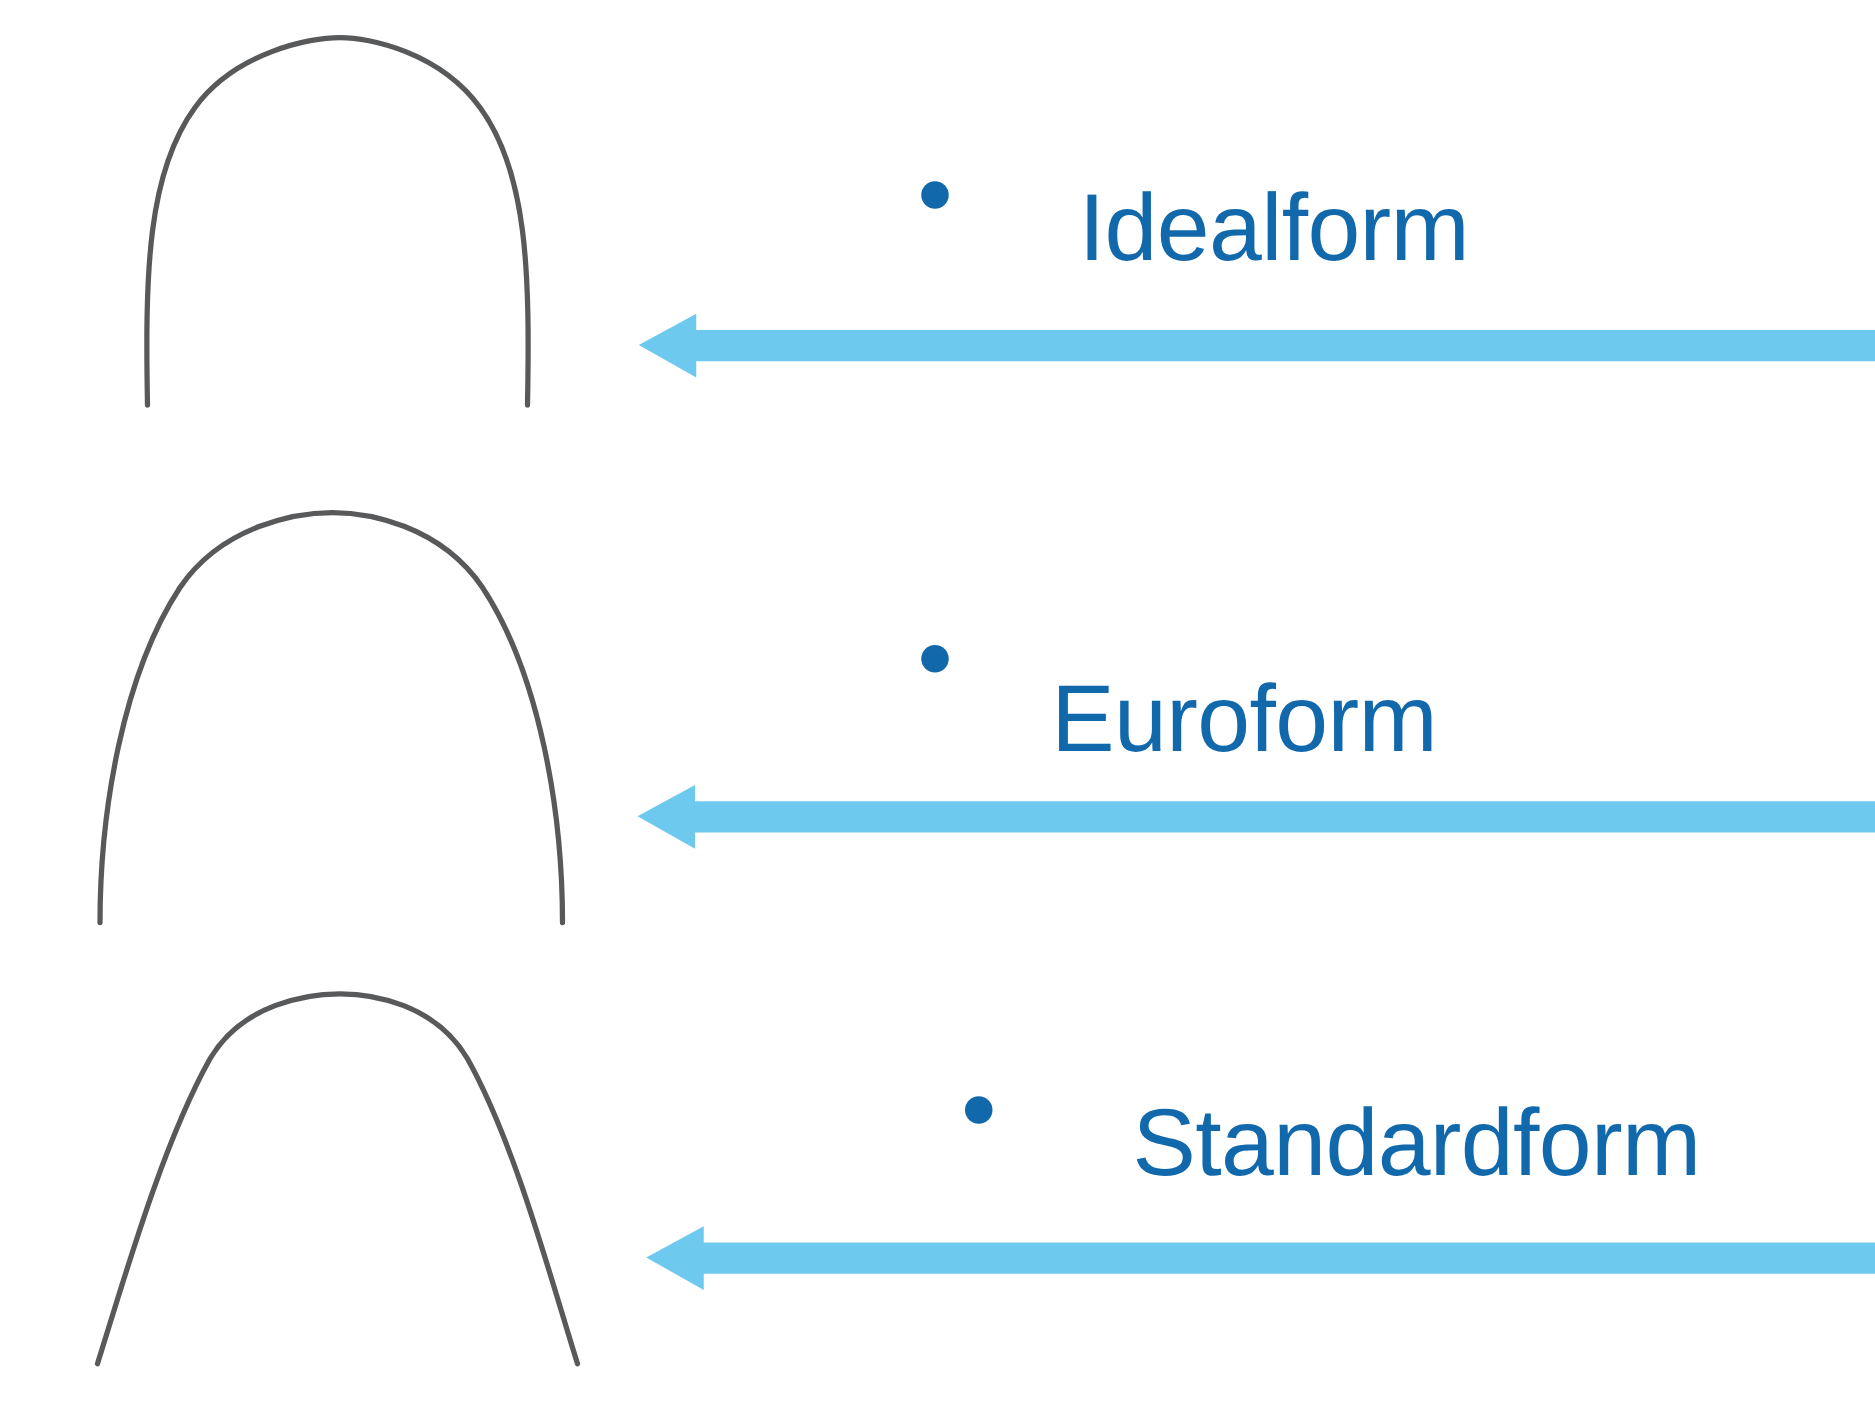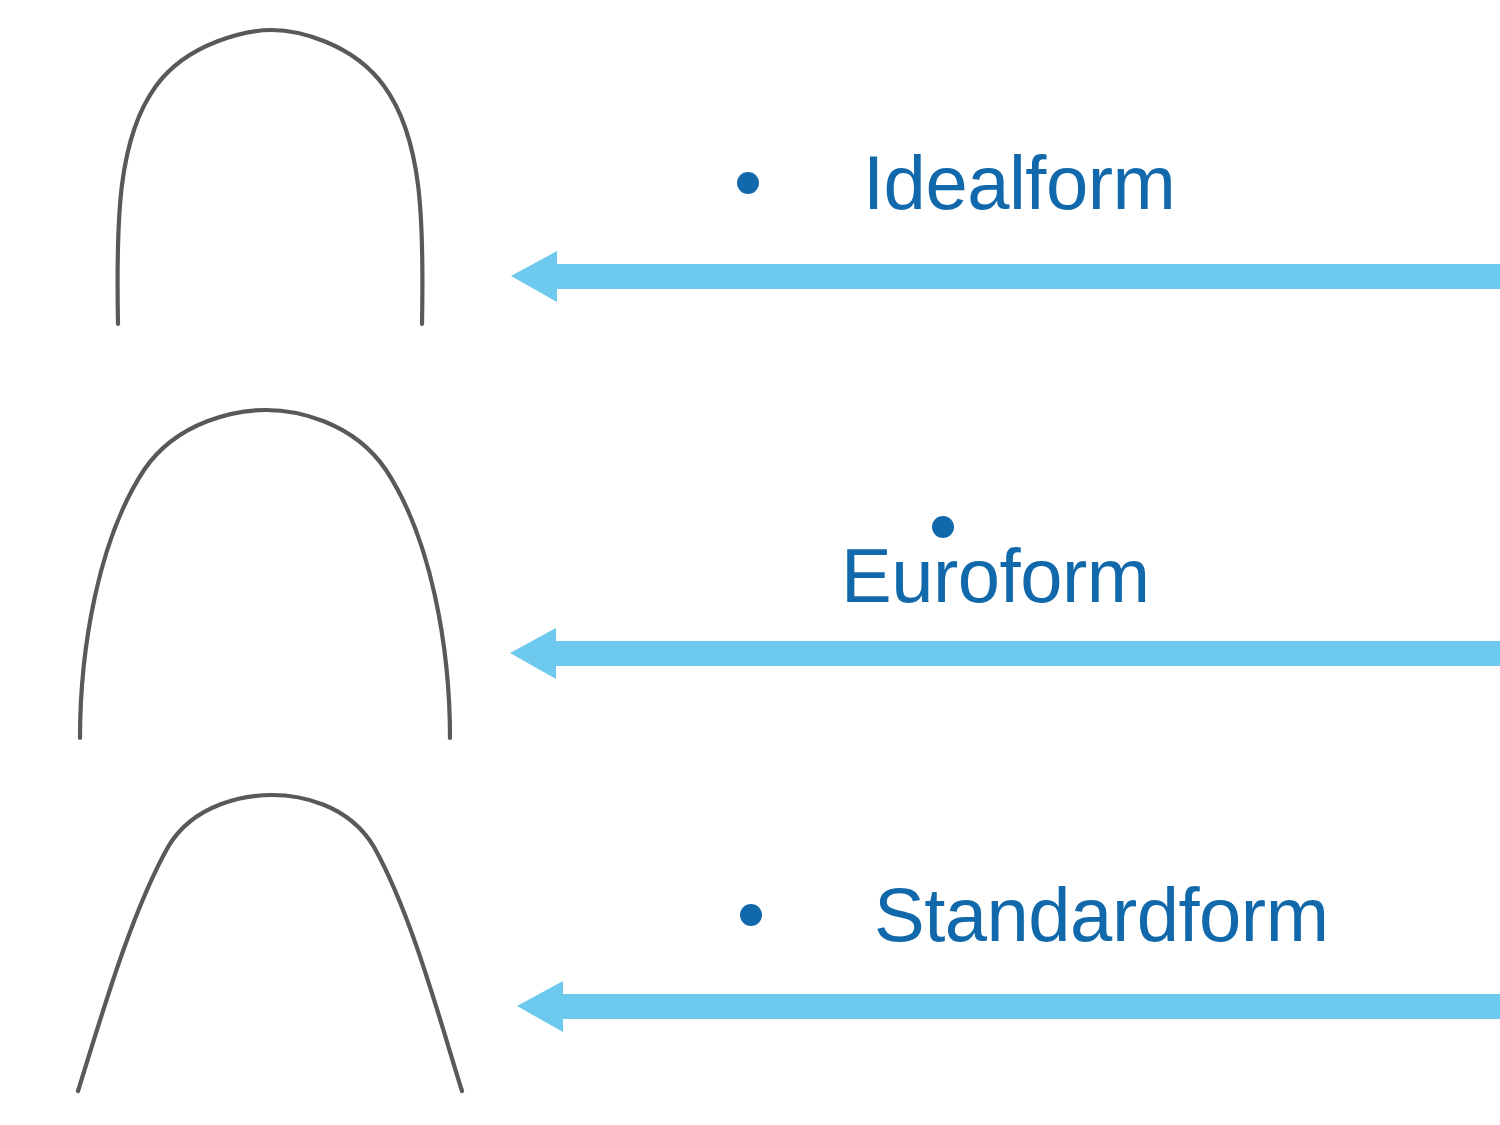--- a/index.html
+++ b/index.html
@@ -55,21 +55,21 @@
   .arrow-shape { fill: #6dc9ee; }
 
   #arrow-1 { left: 511px; top: 249px;  width: 1000px; }
   #arrow-2 { left: 510px; top: 626px;  width: 1000px; }
   #arrow-3 { left: 517px; top: 979px;  width: 1000px; }
 
   
   .label-row {
     position: absolute;
     display: flex;
-    align-items: center;
+    align-items: flex-start;
     white-space: nowrap;
   }
   .bullet-dot {
     width: 22px;
     height: 22px;
     border-radius: 50%;
     background: #1169ac;
     flex: 0 0 auto;
   }
   .label-text {
@@ -79,21 +79,21 @@
     font-weight: 400;
     letter-spacing: -0.5px;
   }
 
   #label-1 { left: 737px; top: 145px; }
   #label-1 .label-text { margin-left: 104px; }
 
   #label-2 { left: 737px; top: 516px; flex-direction: column; }
   #label-2 .label-text { margin-left: 104px; }
 
-  #label-3 { left: 740px; top: 877px; }
+  #label-3 { left: 772px; top: 877px; }
   #label-3 .label-text { margin-left: 112px; }
 </style>
 </head>
 <body>
 
 <div id="slide">
 
   <div class="wire-figure" id="fig-ideal">
     <svg viewBox="0 0 420 315" preserveAspectRatio="none">
       <path class="wire-path" d="M 58 306

